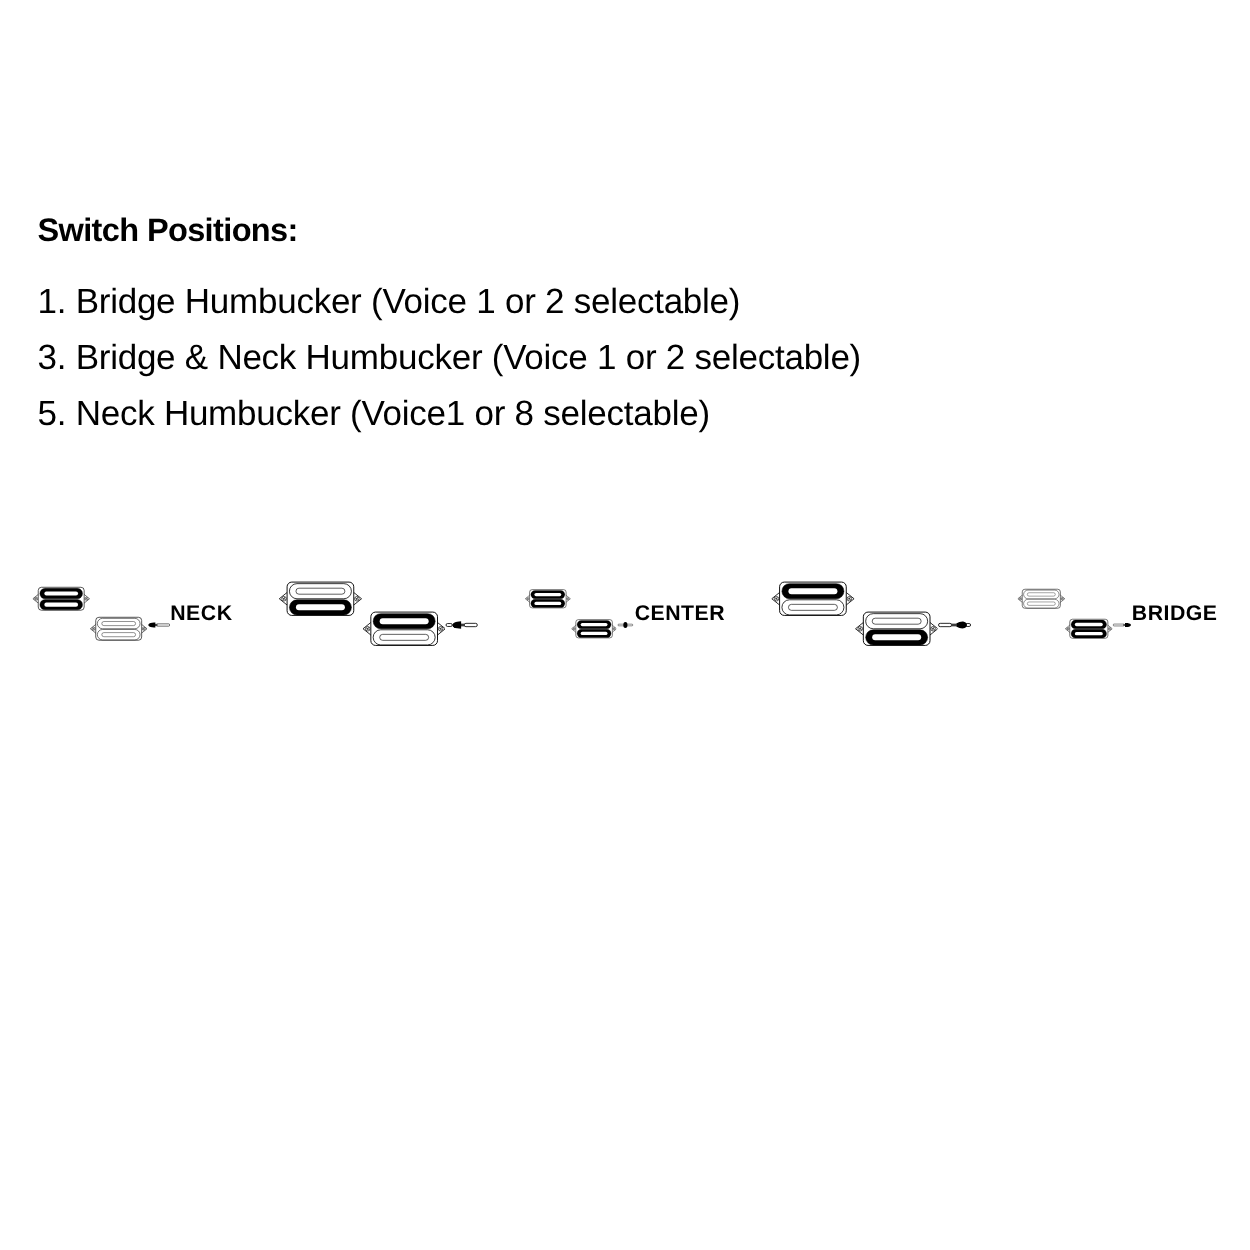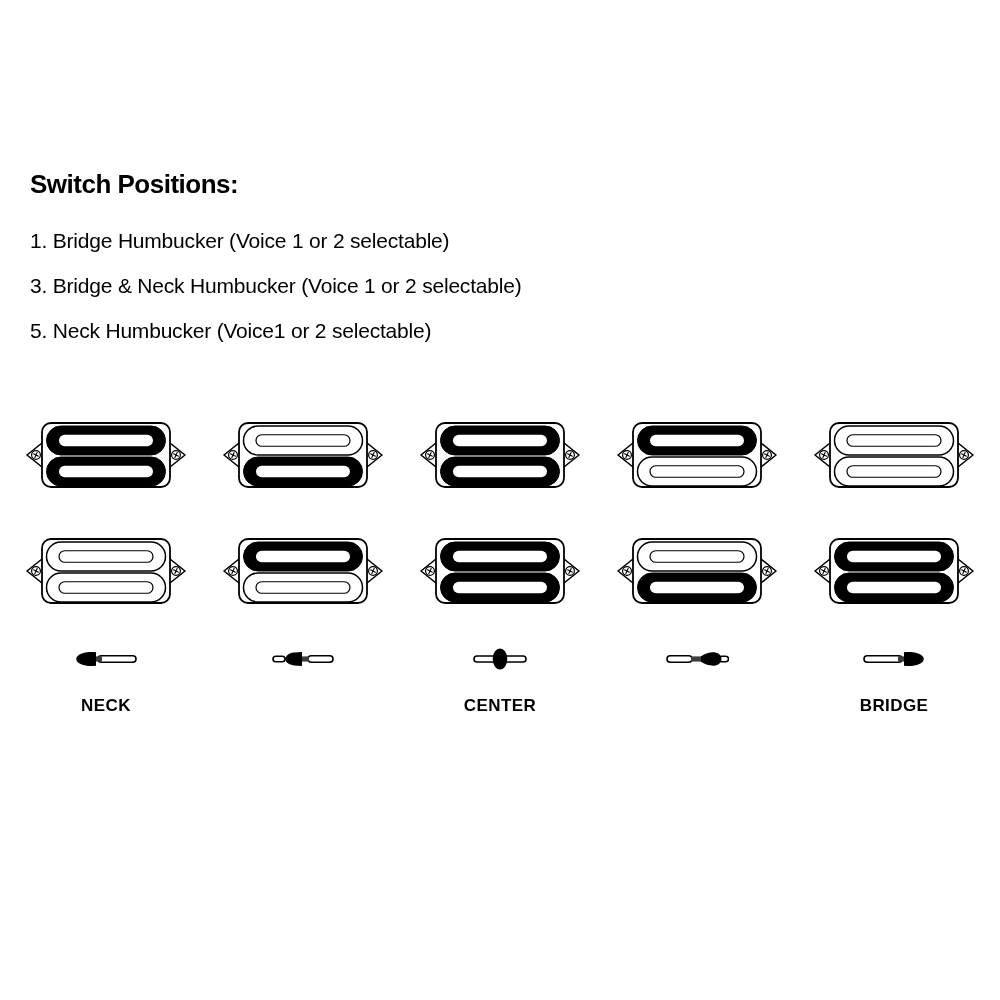--- a/index.html
+++ b/index.html
@@ -16,35 +16,35 @@
 
   .page-title {
     margin:0 0 0 30px;
     font-size:26px;
     line-height:1.12;
     font-weight:700;
     letter-spacing:-0.5px;
   }
   .positions {
     margin:20px 0 0 30px;
-    font-size:21px;
+    font-size:28px;
     line-height:44.8px;
     letter-spacing:-0.2px;
   }
 
   .diagram {
     margin-top:67px;
     padding:0 26px;
     display:flex;
     justify-content:space-between;
   }
   .column {
     width:160px;
     display:flex;
-    flex-direction:column;
+    flex-direction:row;
     align-items:center;
   }
   svg.pickup { display:block; }
   svg.pickup.bridge { margin-top:48px; }
   svg.lever { margin-top:42px; display:block; }
   .pos-label {
     margin-top:25px;
     height:20px;
     font-size:17px;
     font-weight:600;
@@ -68,21 +68,21 @@
 </style>
 </head>
 <body>
 
 <div class="page">
   <h1 class="page-title">Switch Positions:</h1>
 
   <div class="positions">
     <div>1. Bridge Humbucker (Voice 1 or 2 selectable)</div>
     <div>3. Bridge &amp; Neck Humbucker (Voice 1 or 2 selectable)</div>
-    <div>5. Neck Humbucker (Voice1 or 2 selectable)</div>
+    <div>5. Neck Humbucker (Voice1 or 8 selectable)</div>
   </div>
 
   <div class="diagram" id="diagram">
       <div class="column">
         <svg viewBox="0 0 160 68" width="160" height="68" class="pickup">
           <polygon points="1,34 16,22 31,34 16,46" class="ear"></polygon>
           <polygon points="129,34 144,22 159,34 144,46" class="ear"></polygon>
           <circle cx="10" cy="34" r="4.4" class="screw"></circle>
           <path d="M7.3,34 H12.7 M10,31.3 V36.7" class="cross" transform="rotate(25 10 34)"></path>
           <circle cx="150" cy="34" r="4.4" class="screw"></circle>

